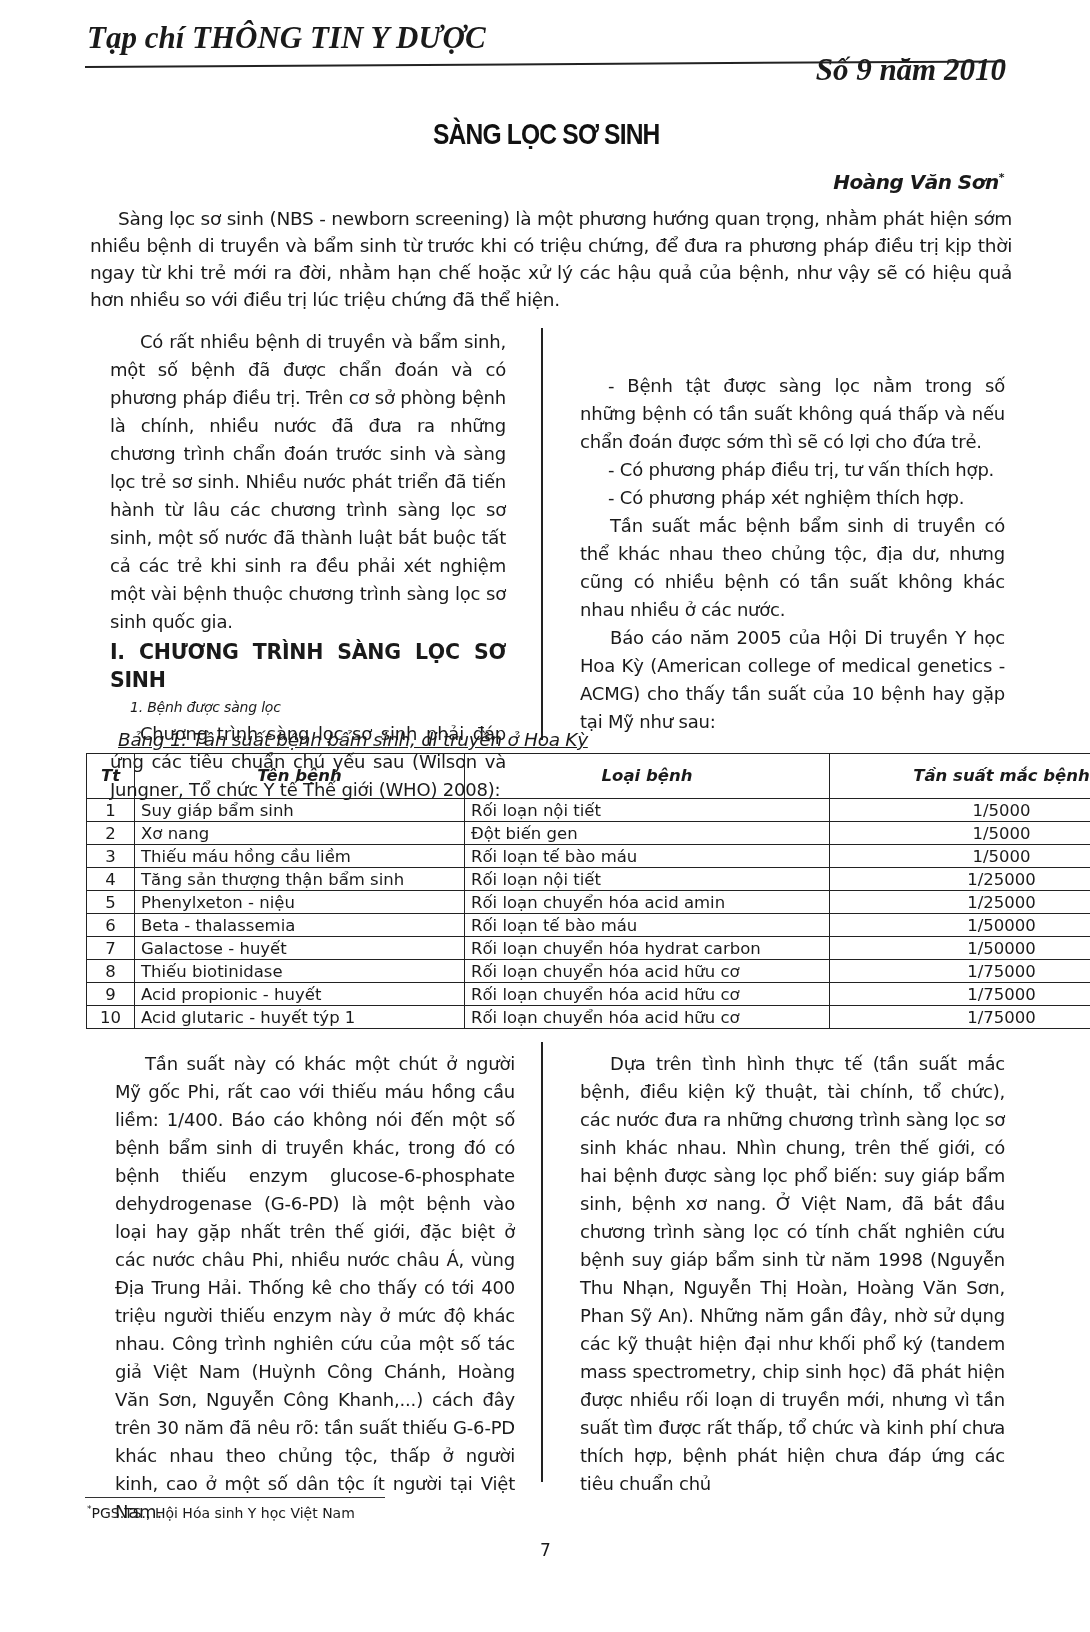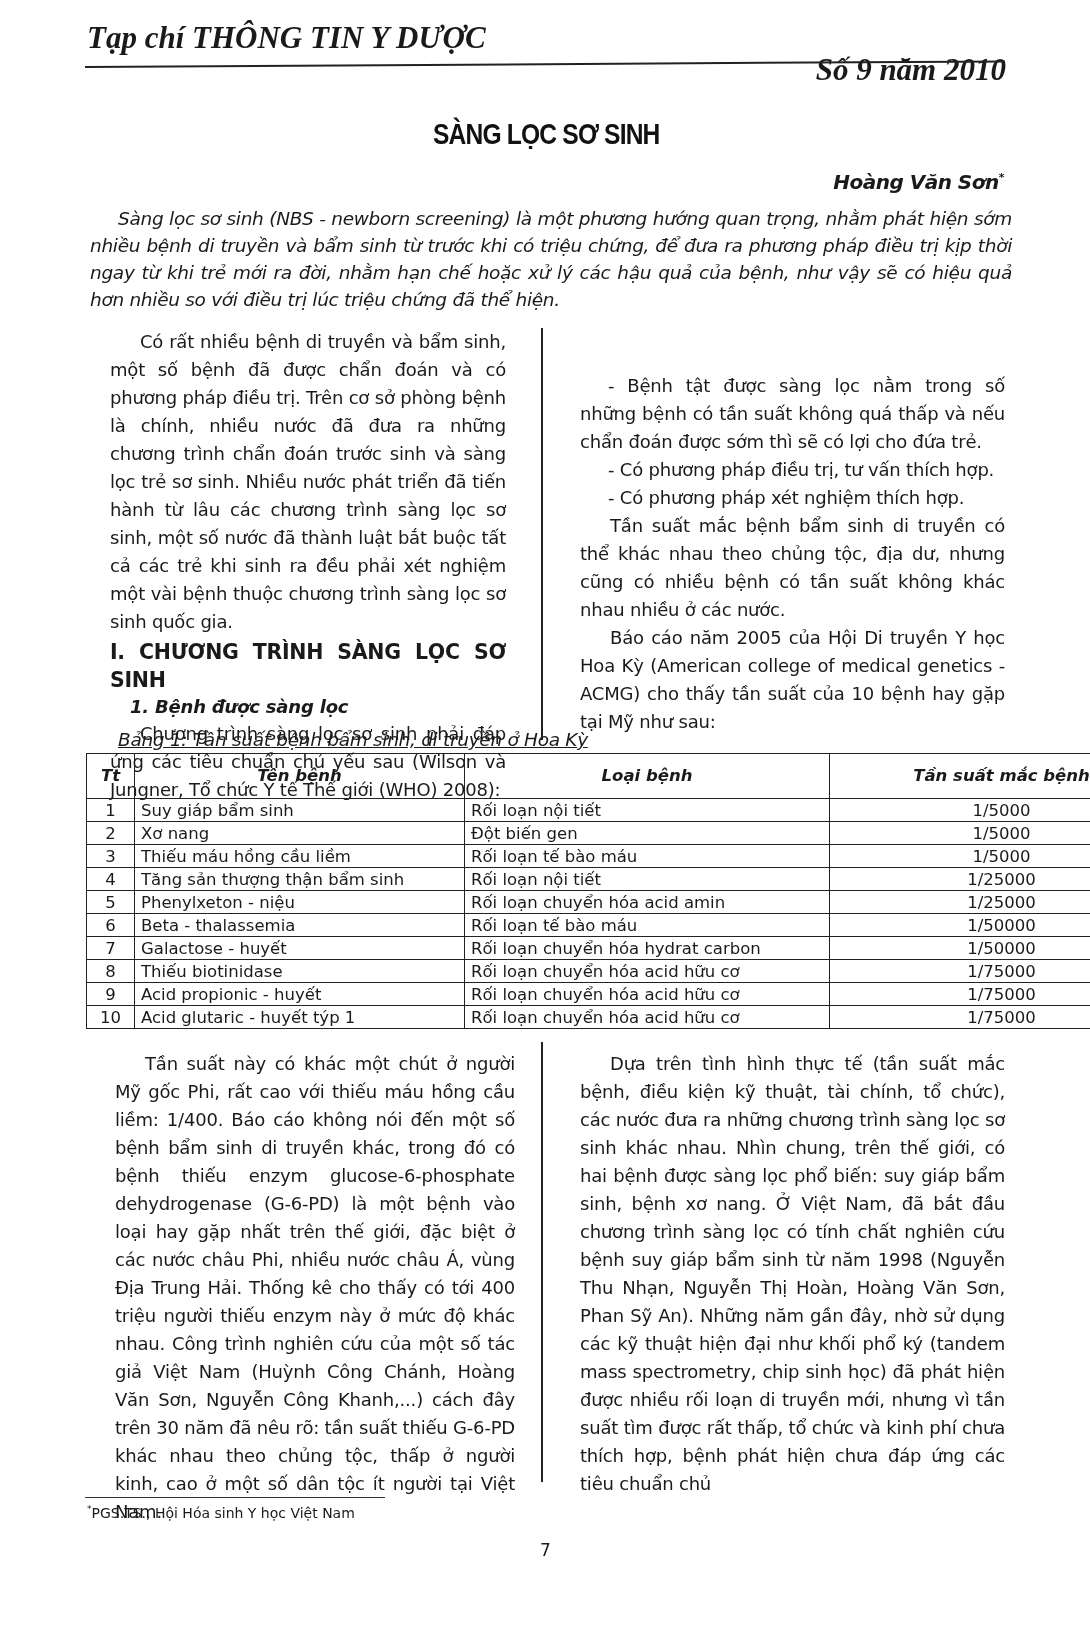--- a/index.html
+++ b/index.html
@@ -10,32 +10,32 @@
          font-size: 31px; top: 20px; color: #1a1a1a; }
   .hdr-left { left: 87px; }
   .hdr-right { right: 84px; margin-top: 32px; }
   .hdr-rule { left: 85px; top: 66px; width: 920px; height: 0; border-top: 2px solid #222;
          transform: rotate(-0.35deg); transform-origin: left center; }
   .title { top: 117px; left: 433px; font-family: "Liberation Sans", sans-serif; font-weight: bold;
          font-size: 30px; letter-spacing: -1px; transform: scaleX(0.82); transform-origin: left; color: #111; }
   .author { top: 170px; right: 86px; font-family: "DejaVu Sans", sans-serif; font-style: italic;
          font-weight: bold; font-size: 20px; letter-spacing: -0.5px; }
   .author sup { font-size: 11px; }
-  .abstract { top: 205px; left: 90px; width: 922px; font-style: italic; font-size: 18.5px;
+  .abstract { top: 205px; left: 90px; width: 922px; font-size: 18.5px;
          line-height: 27px; text-align: justify; text-indent: 28px; letter-spacing: -0.3px; }
   .col { font-size: 18px; line-height: 28px; text-align: justify; letter-spacing: -0.2px; }
   .col p { margin: 0; text-indent: 30px; }
   .col p.dash { text-indent: 28px; }
   .c1 { left: 110px; top: 328px; width: 396px; }
   .c2 { left: 580px; top: 328px; width: 425px; margin-top: 44px; }
   .c3 { left: 115px; top: 1050px; width: 400px; }
   .c4 { left: 580px; top: 1050px; width: 425px; }
   .sec-head { font-family: "DejaVu Sans", sans-serif; font-weight: bold; font-size: 20.5px;
          line-height: 28px; text-indent: 0 !important; letter-spacing: -0.3px; margin-top: 2px !important; }
-  .subsec-head { font-weight: bold; font-style: italic; font-size: 18px; line-height: 26px; text-indent: 20px !important; }
+  .subsec-head { font-weight: normal; font-style: italic; font-size: 14px; line-height: 26px; text-indent: 20px !important; }
   .vrule { width: 0; border-left: 2px solid #222; }
   .vr1 { left: 541px; top: 328px; height: 412px; }
   .vr2 { left: 541px; top: 1042px; height: 440px; }
   .caption { top: 729px; left: 118px; font-style: italic; font-size: 18.5px; letter-spacing: -0.3px; }
   .caption span { text-decoration: underline; }
   table.t1 { position: absolute; left: 86px; top: 753px; width: 1088px; border-collapse: collapse;
          font-size: 16.5px; }
   .t1 th, .t1 td { border: 1.5px solid #222; padding: 0 6px; height: 22px; line-height: 21px; }
   .t1 th { font-style: italic; font-weight: bold; height: 44px; line-height: 20px; text-align: center; }
   .t1 td.num { text-align: center; width: 35px; }

